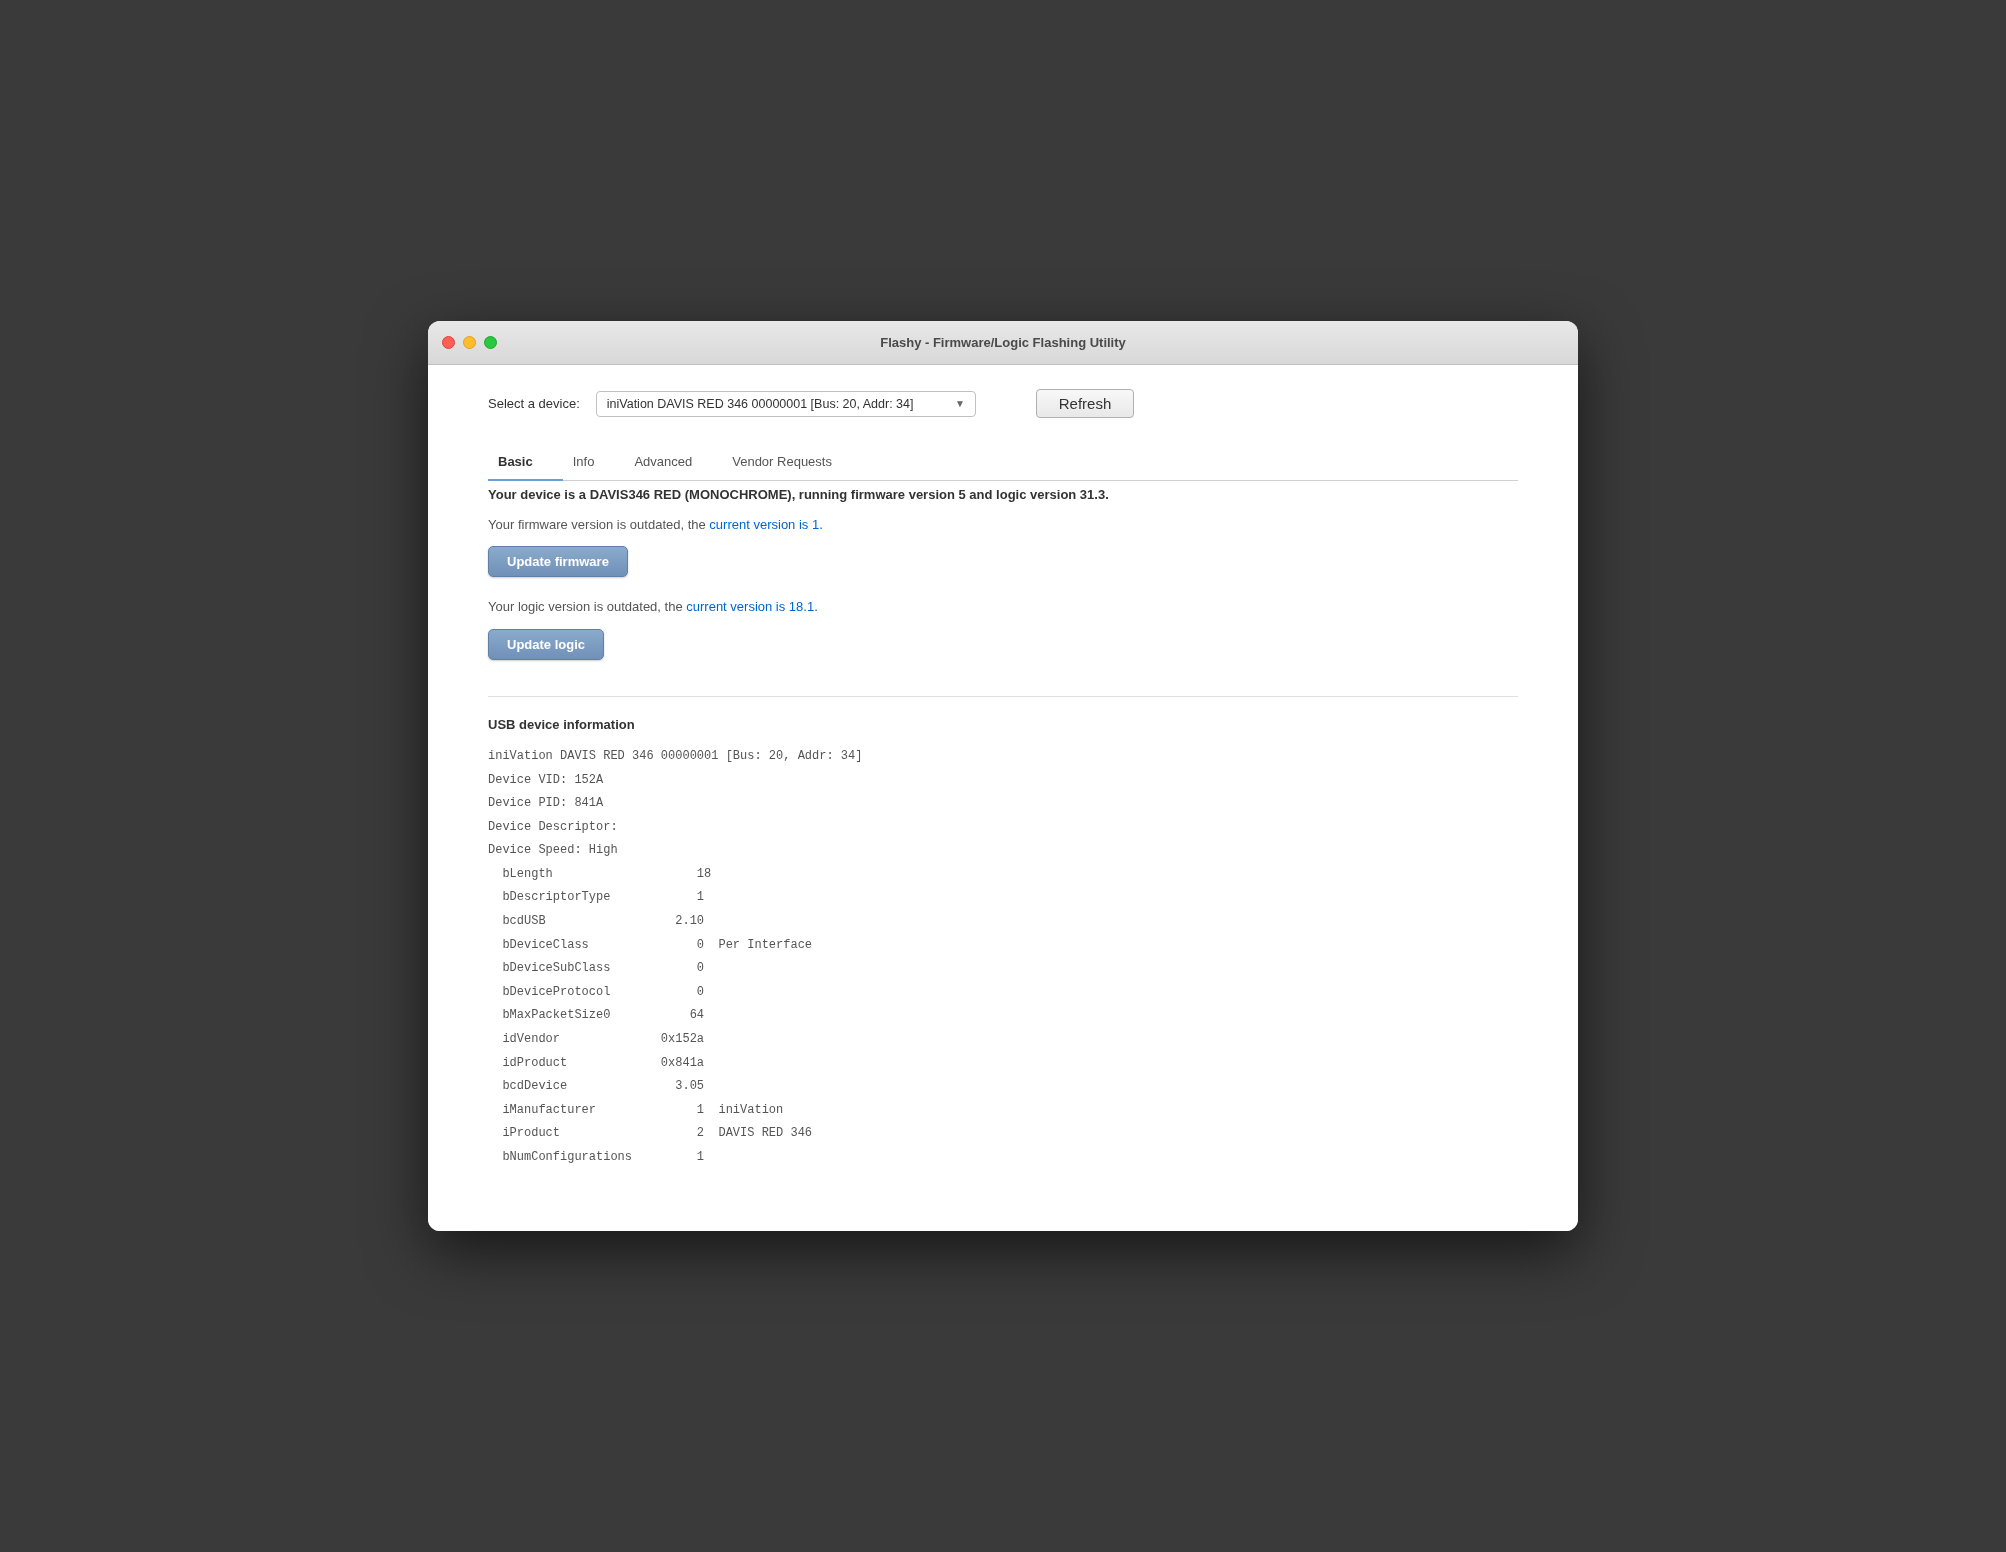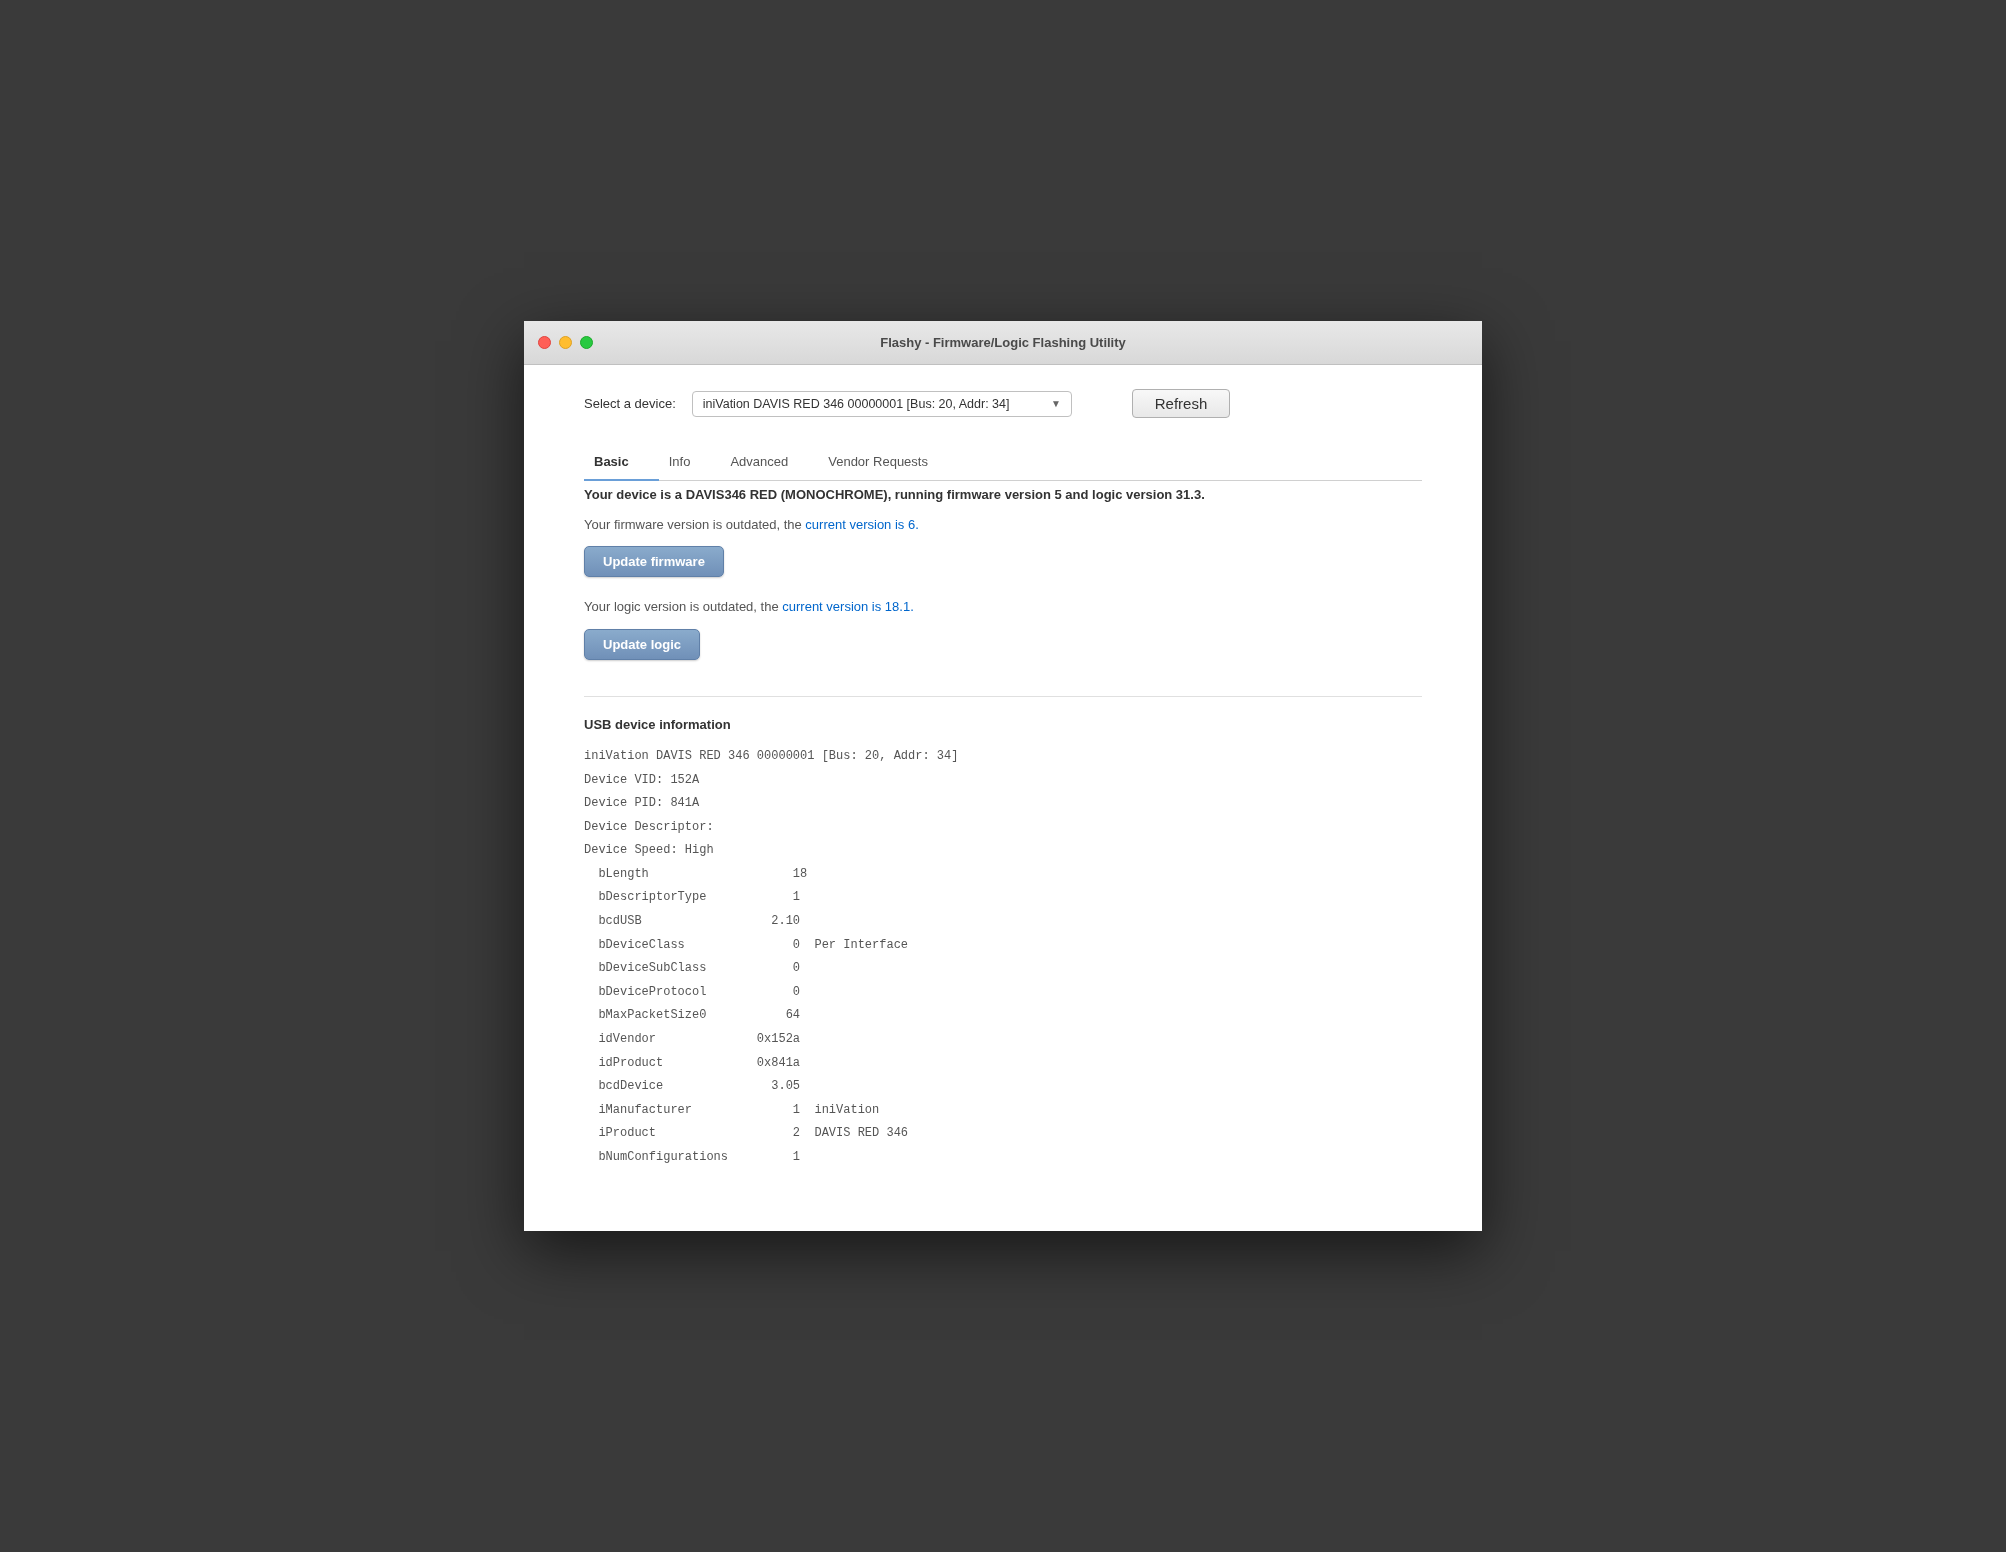--- a/index.html
+++ b/index.html
@@ -7,23 +7,23 @@
     body {
       background: #3a3a3a;
       display: flex;
       justify-content: center;
       align-items: center;
       min-height: 100vh;
       font-family: -apple-system, BlinkMacSystemFont, "Helvetica Neue", Helvetica, Arial, sans-serif;
     }
 
     .window {
-      width: 958px;
+      width: 1150px;
       background: #ececec;
-      border-radius: 0;
+      border-radius: 12px;
       box-shadow: 0 20px 60px rgba(0,0,0,0.6);
       overflow: hidden;
     }
 
     .title-bar {
       background: linear-gradient(to bottom, #e8e8e8, #d8d8d8);
       height: 44px;
       display: flex;
       align-items: center;
       padding: 0 14px;
@@ -225,21 +225,21 @@
       <div class="tab" data-interactable="true">Vendor Requests</div>
     </div>
 
     <div data-interactable="false">
 
       
       <p class="device-description" data-interactable="false">Your device is a DAVIS346 RED (MONOCHROME), running firmware version 5 and logic version 31.3.</p>
 
       
       <p class="firmware-outdated" data-interactable="false">
-        Your firmware version is outdated, the <span class="highlight" data-interactable="false">current version is 6.</span>
+        Your firmware version is outdated, the <span class="highlight" data-interactable="false">current version is 1.</span>
       </p>
 
       
       <button class="update-button" data-interactable="true">Update firmware</button>
 
       
       <p class="firmware-outdated" data-interactable="false">
         Your logic version is outdated, the <span class="highlight" data-interactable="false">current version is 18.1.</span>
       </p>
 

